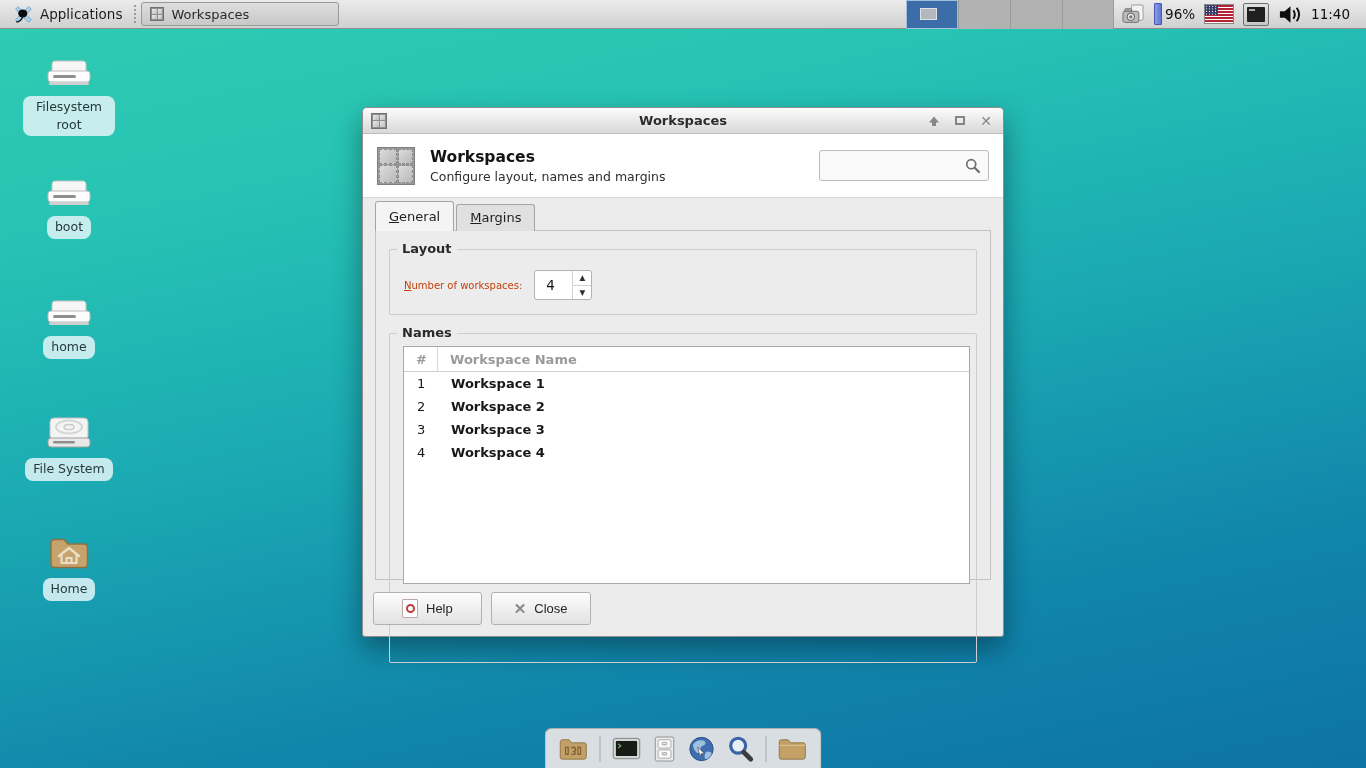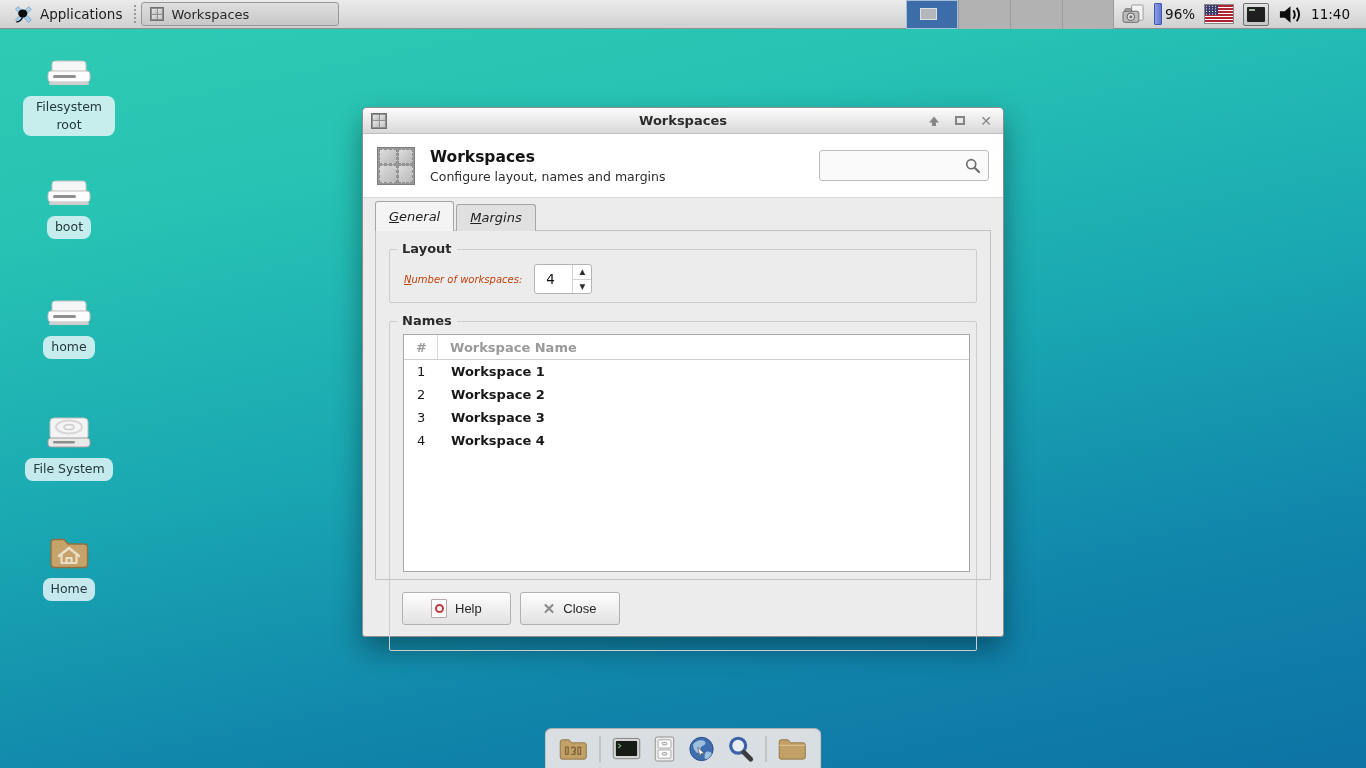--- a/index.html
+++ b/index.html
@@ -75,48 +75,48 @@
   .search-box { margin-left:auto; width:170px; height:31px; background:#fafafa;
     border:1px solid #bcbcbc; border-radius:3px; display:flex; align-items:center; padding:0 7px; }
   .search-box input { flex:1; border:none; outline:none; background:transparent; font-size:13px; min-width:0; }
 
   .dlg-body { padding:3px 12px 0; position:relative; }
   .tabs { display:flex; position:relative; z-index:2; }
   .tab { font-size:13px; color:#1e1e1e; padding:5px 13px 6px; border:1px solid #a5a5a5;
     border-bottom:none; border-radius:3px 3px 0 0; background:#e0e0e0; margin-top:3px; }
   .tab.active { background:#f4f4f4; margin-top:0; padding-top:7px; }
   .tab + .tab { margin-left:2px; }
-  .mnemonic { display:inline-block;font-style:italic; }
+  .mnemonic { display:inline-block; }
   .mnemonic::first-letter { text-decoration:underline; }
 
   .notebook { border:1px solid #c2c2c2; background:#ececec; margin-top:-1px; height:350px; padding:12px 13px 0; }
 
   .groupbox { position:relative; border:1px solid #cdcdcd; border-radius:2px; }
   .groupbox-label { position:absolute; top:-9px; left:7px; background:#ececec; padding:0 5px;
     font-size:13px; font-weight:bold; color:#2a2a2a; }
-  .gb-layout { height:54px; margin-top:6px; display:flex; align-items:center; padding:6px 14px 0; }
+  .gb-layout { height:66px; margin-top:6px; display:flex; align-items:center; padding:6px 14px 0; }
   .spin-row { display:flex; align-items:center; gap:12px; }
   .spin-label { font-size:10px; color:#c2410c; }
   .spinbox { width:58px; height:30px; background:#fff; border:1px solid #b3b3b3; border-radius:3px; display:flex; overflow:hidden; }
   .spin-value { flex:1; display:flex; align-items:center; padding-left:11px; font-size:13.5px; color:#111; }
   .spin-btns { width:19px; border-left:1px solid #d2d2d2; display:flex; flex-direction:column; }
   .spin-btn { flex:1; display:flex; align-items:center; justify-content:center; font-size:7.5px; color:#2e2e2e; }
   .spin-btn.down { border-top:1px solid #d2d2d2; }
 
   .gb-names { margin-top:18px; height:330px; padding:12px 6px 8px 13px; }
   .names-table { background:#ffffff; border:1px solid #a8a8a8; height:238px; overflow:hidden; }
   .thead { display:flex; height:25px; border-bottom:1px solid #cfcfcf; align-items:stretch; }
   .th { display:flex; align-items:center; font-size:13px; font-weight:bold; color:#9a9a9a; }
   .th-num { width:34px; padding-left:12px; border-right:1px solid #d8d8d8; }
   .th-name { padding-left:12px; }
   .trow { display:flex; height:23px; align-items:center; font-size:13px; color:#181818; }
   .td-num { width:34px; padding-left:13px; }
   .td-name { padding-left:13px;font-weight:bold; }
 
-  .button-bar { position:absolute; left:10px; right:10px; bottom:11px; display:flex; align-items:center;margin-left:29px; }
+  .button-bar { position:absolute; left:10px; right:10px; bottom:11px; display:flex; align-items:center; }
   .btn { height:33px; border:1px solid #b1b1b1; border-radius:3px;
     background:linear-gradient(#fdfdfd,#e2e2e2); display:flex; align-items:center; gap:8px;
     padding:0 17px; font-size:13px; color:#262626; box-shadow:inset 0 1px 0 rgba(255,255,255,.7); }
   .btn-help { padding:0 28px; }
   .btn-allsettings { margin-left:auto; }
   .btn-close { margin-left:9px; padding:0 22px; }
   .help-ic { width:16px; height:19px; background:#fff; border:1px solid #b9a8a8; border-radius:1px;
     display:flex; align-items:center; justify-content:center; }
   .help-ic i { width:9px; height:9px; border:2.5px solid #c33c3c; border-radius:50%; }
   .x-ic { font-size:15px; font-weight:bold; color:#8a8a8a; }

